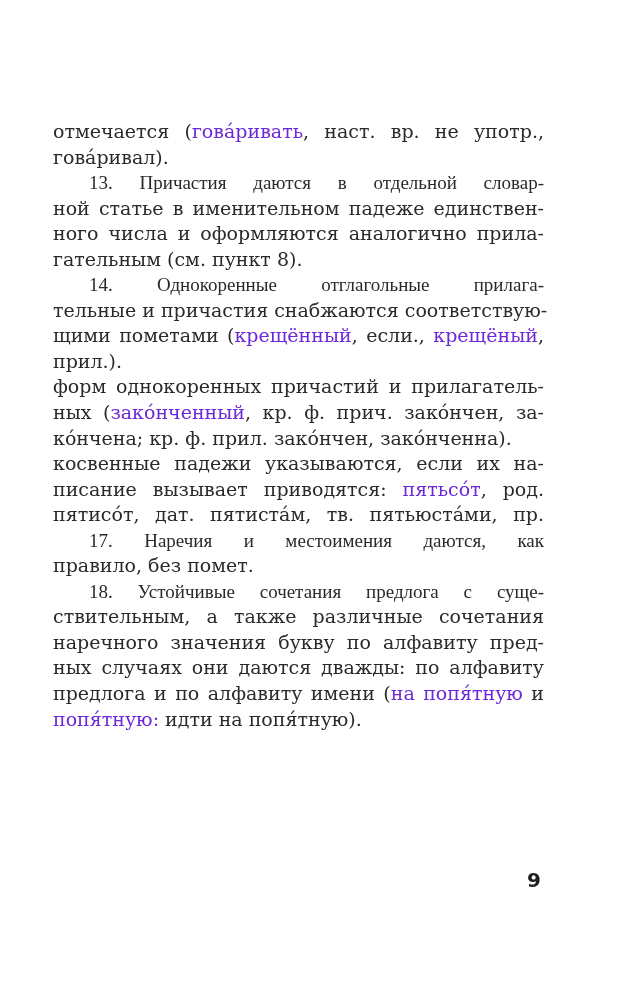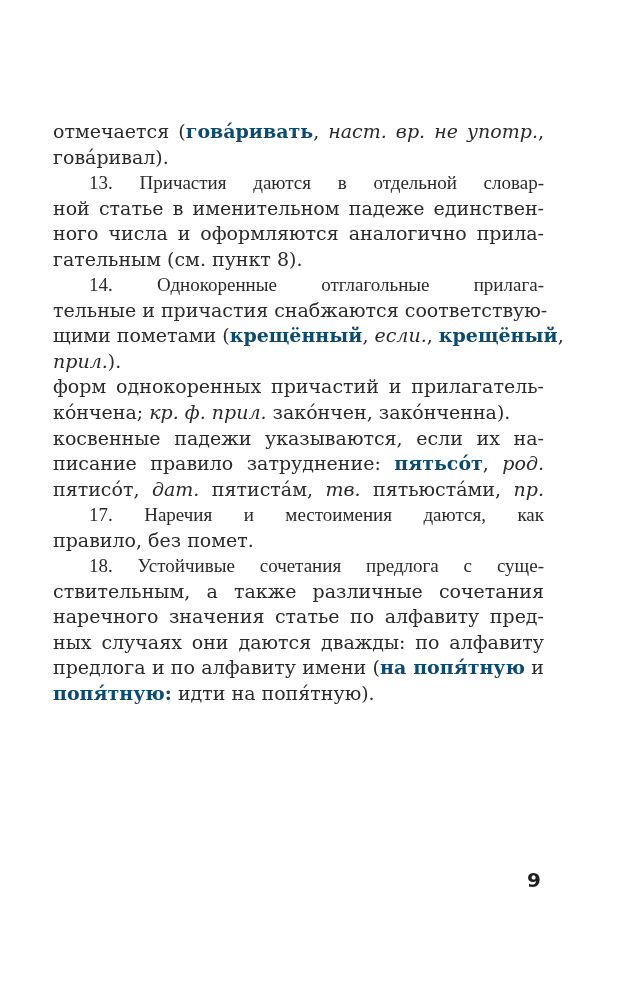--- a/index.html
+++ b/index.html
@@ -16,22 +16,22 @@
     }
     .ln {
       display: block;
       white-space: nowrap;
       text-align: justify;
       text-align-last: justify;
       height: 25.55px;
     }
     .ln.last { text-align-last: left; }
     .ln.ind { padding-left: 36px; font-family: Liberation Serif, serif; }
-    .b { font-weight: bold; color: #0c4a6e; }
-    .i { font-style: italic; }
+    .b { font-weight: normal; color: #6d28d9; }
+    .i { }
     .pagenum {
       position: absolute;
       left: 527px;
       top: 868px;
       font-family: "DejaVu Sans", "Liberation Sans", sans-serif;
       font-weight: bold;
       font-size: 20px;
       color: #1f1f1f;
     }
   </style>
@@ -43,26 +43,27 @@
     <span class="ln last"><span>гова́ривал).</span></span>
     <span class="ln ind"><span>13. Причастия даются в отдельной словар-</span></span>
     <span class="ln"><span>ной статье в именительном падеже единствен-</span></span>
     <span class="ln"><span>ного числа и оформляются аналогично прила-</span></span>
     <span class="ln last"><span>гательным (см. пункт 8).</span></span>
     <span class="ln ind"><span>14. Однокоренные отглагольные прилага-</span></span>
     <span class="ln"><span>тельные и причастия снабжаются соответствую-</span></span>
     <span class="ln"><span>щими пометами (</span><span class="b">крещённый</span><span>, </span><span class="i">если.</span><span>, </span><span class="b">крещёный</span><span>,</span></span>
     <span class="ln last"><span class="i">прил.</span><span>).</span></span>
     <span class="ln"><span>форм однокоренных причастий и прилагатель-</span></span>
+    <span class="ln"><span>ных (</span><span class="b">зако́нченный</span><span>, </span><span class="i">кр. ф. прич.</span><span> зако́нчен, за-</span></span>
     <span class="ln last"><span>ко́нчена; </span><span class="i">кр. ф. прил.</span><span> зако́нчен, зако́нченна).</span></span>
     <span class="ln"><span>косвенные падежи указываются, если их на-</span></span>
-    <span class="ln"><span>писание правило затруднение: </span><span class="b">пятьсо́т</span><span>, </span><span class="i">род.</span></span>
+    <span class="ln"><span>писание вызывает приводятся: </span><span class="b">пятьсо́т</span><span>, </span><span class="i">род.</span></span>
     <span class="ln"><span>пятисо́т, </span><span class="i">дат.</span><span> пятиста́м, </span><span class="i">тв.</span><span> пятьюста́ми, </span><span class="i">пр.</span></span>
     <span class="ln ind"><span>17. Наречия и местоимения даются, как</span></span>
     <span class="ln last"><span>правило, без помет.</span></span>
     <span class="ln ind"><span>18. Устойчивые сочетания предлога с суще-</span></span>
     <span class="ln"><span>ствительным, а также различные сочетания</span></span>
-    <span class="ln"><span>наречного значения статье по алфавиту пред-</span></span>
+    <span class="ln"><span>наречного значения букву по алфавиту пред-</span></span>
     <span class="ln"><span>ных случаях они даются дважды: по алфавиту</span></span>
     <span class="ln"><span>предлога и по алфавиту имени (</span><span class="b">на попя́тную</span><span> и</span></span>
     <span class="ln last"><span class="b">попя́тную:</span><span> идти на попя́тную).</span></span>
   </div>
 <div class="pagenum">9</div>
 
 </body></html>

